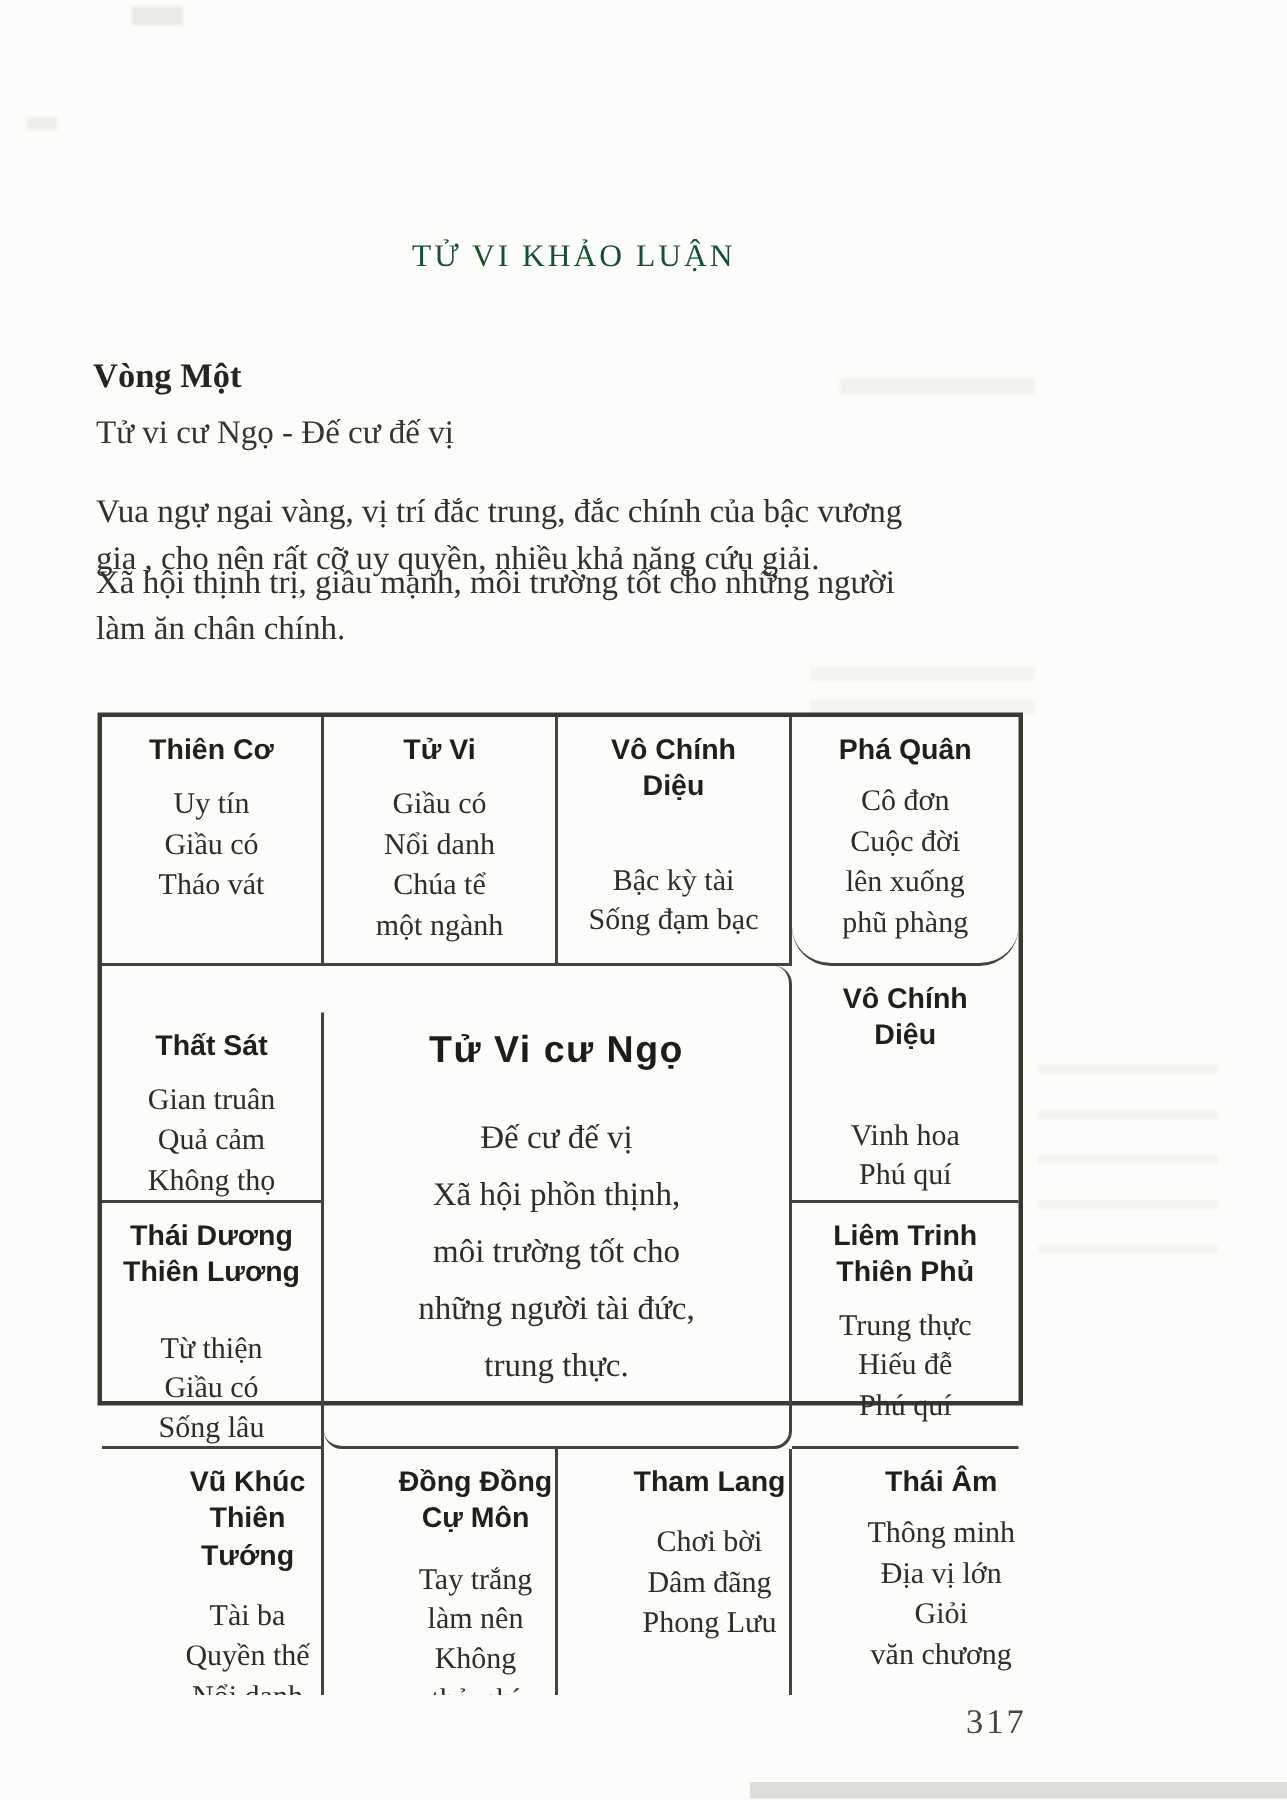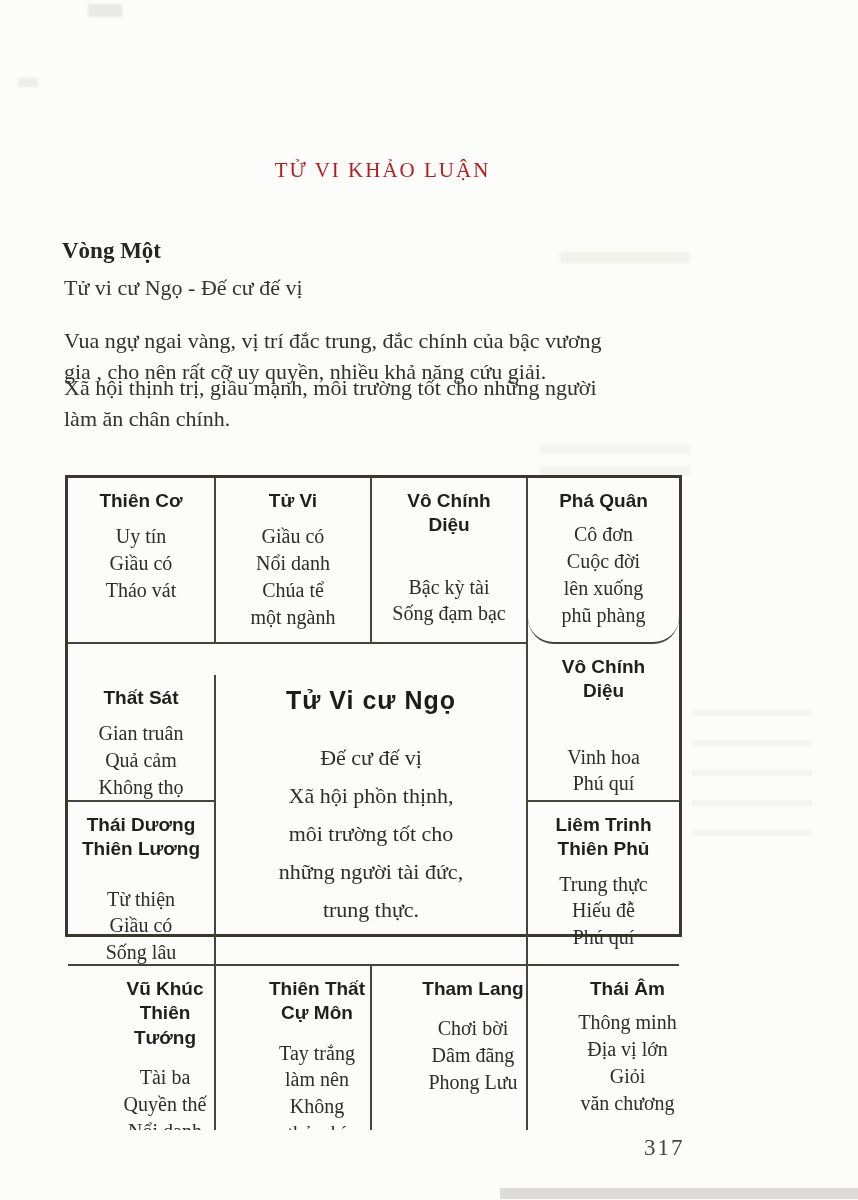--- a/index.html
+++ b/index.html
@@ -8,21 +8,21 @@
     background:#fcfcfa;
     font-family:"Liberation Serif", serif;
     color:#30302b;
   }
   .abs{position:absolute;}
   .pre{white-space:pre-line;}
 
   
   .page-title{
     left:60px;top:158px;width:645px;text-align:center;
-    font-size:21px;letter-spacing:2px;color:#b91c1c;font-weight:400;
+    font-size:21px;letter-spacing:2px;color:#14532d;font-weight:400;
   }
   .section-heading{
     left:62px;top:238px;font-size:23px;font-weight:700;color:#262520;
   }
   .subheading{
     left:64px;top:275px;font-size:22px;color:#35342e;
   }
   .para{
     left:64px;width:650px;font-size:22px;line-height:31px;color:#32312b;
   }
@@ -75,21 +75,21 @@
   .r3c4 .cell-body{margin-top:9px;}
   .r4c1 .cell-body,.r4c2 .cell-body,.r4c3 .cell-body{margin-top:14px;}
   .r4c4 .cell-body{margin-top:8px;}
 
   
   .center-cell{
     grid-row:2 / span 2;grid-column:2 / span 2;
     box-sizing:border-box;
     border-right:2px solid #45433a;
     border-bottom:2px solid #45433a;
-    text-align:center;padding-top:42px;overflow:hidden;
+    text-align:center;padding-top:42px;overflow:hidden;border-radius:12px;
   }
   .center-title{
     font-family:"Liberation Sans", sans-serif;
     font-weight:700;font-size:25px;color:#1d1c17;letter-spacing:1px;
   }
   .center-body{
     font-family:"Liberation Serif", serif;
     font-size:22px;line-height:38px;color:#2f2e28;margin-top:24px;
   }
 
@@ -202,21 +202,21 @@
 
   <div class="cell r4c1 last-row">
     <div class="cell-title pre">Vũ Khúc
 Thiên Tướng</div>
     <div class="cell-body pre">Tài ba
 Quyền thế
 Nổi danh</div>
   </div>
 
   <div class="cell r4c2 last-row">
-    <div class="cell-title pre">Thiên Thất
+    <div class="cell-title pre">Đồng Đồng
 Cự Môn</div>
     <div class="cell-body pre">Tay trắng
 làm nên
 Không thỏachí</div>
   </div>
 
   <div class="cell r4c3 last-row">
     <div class="cell-title pre">Tham Lang</div>
     <div class="cell-body pre">Chơi bời
 Dâm đãng

